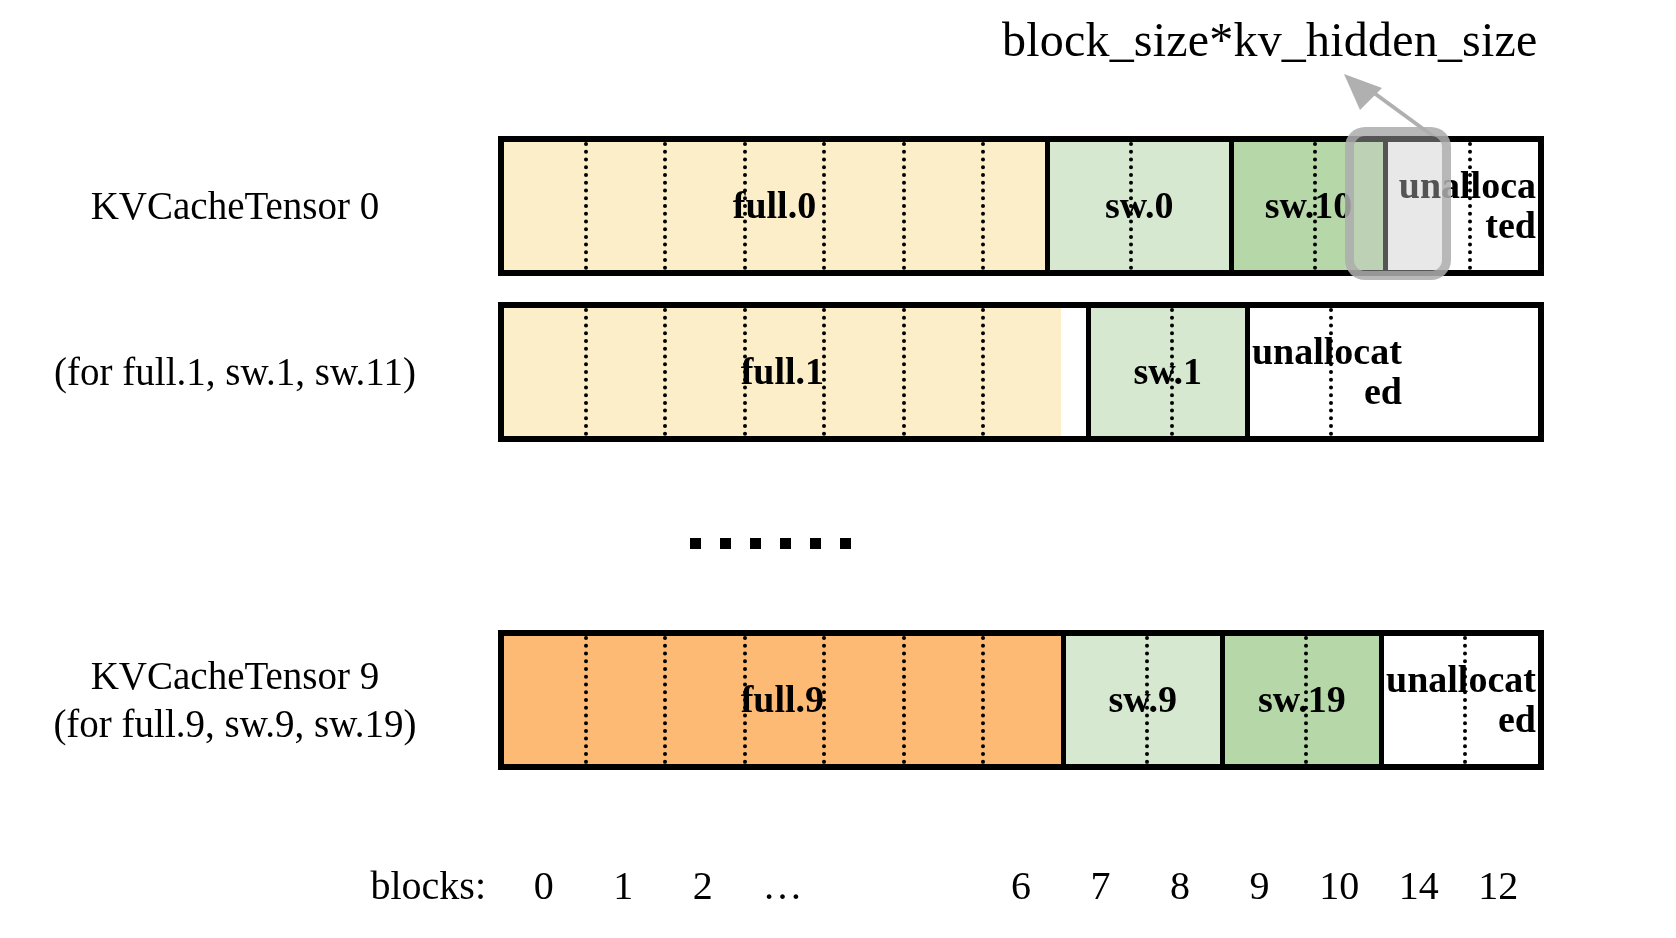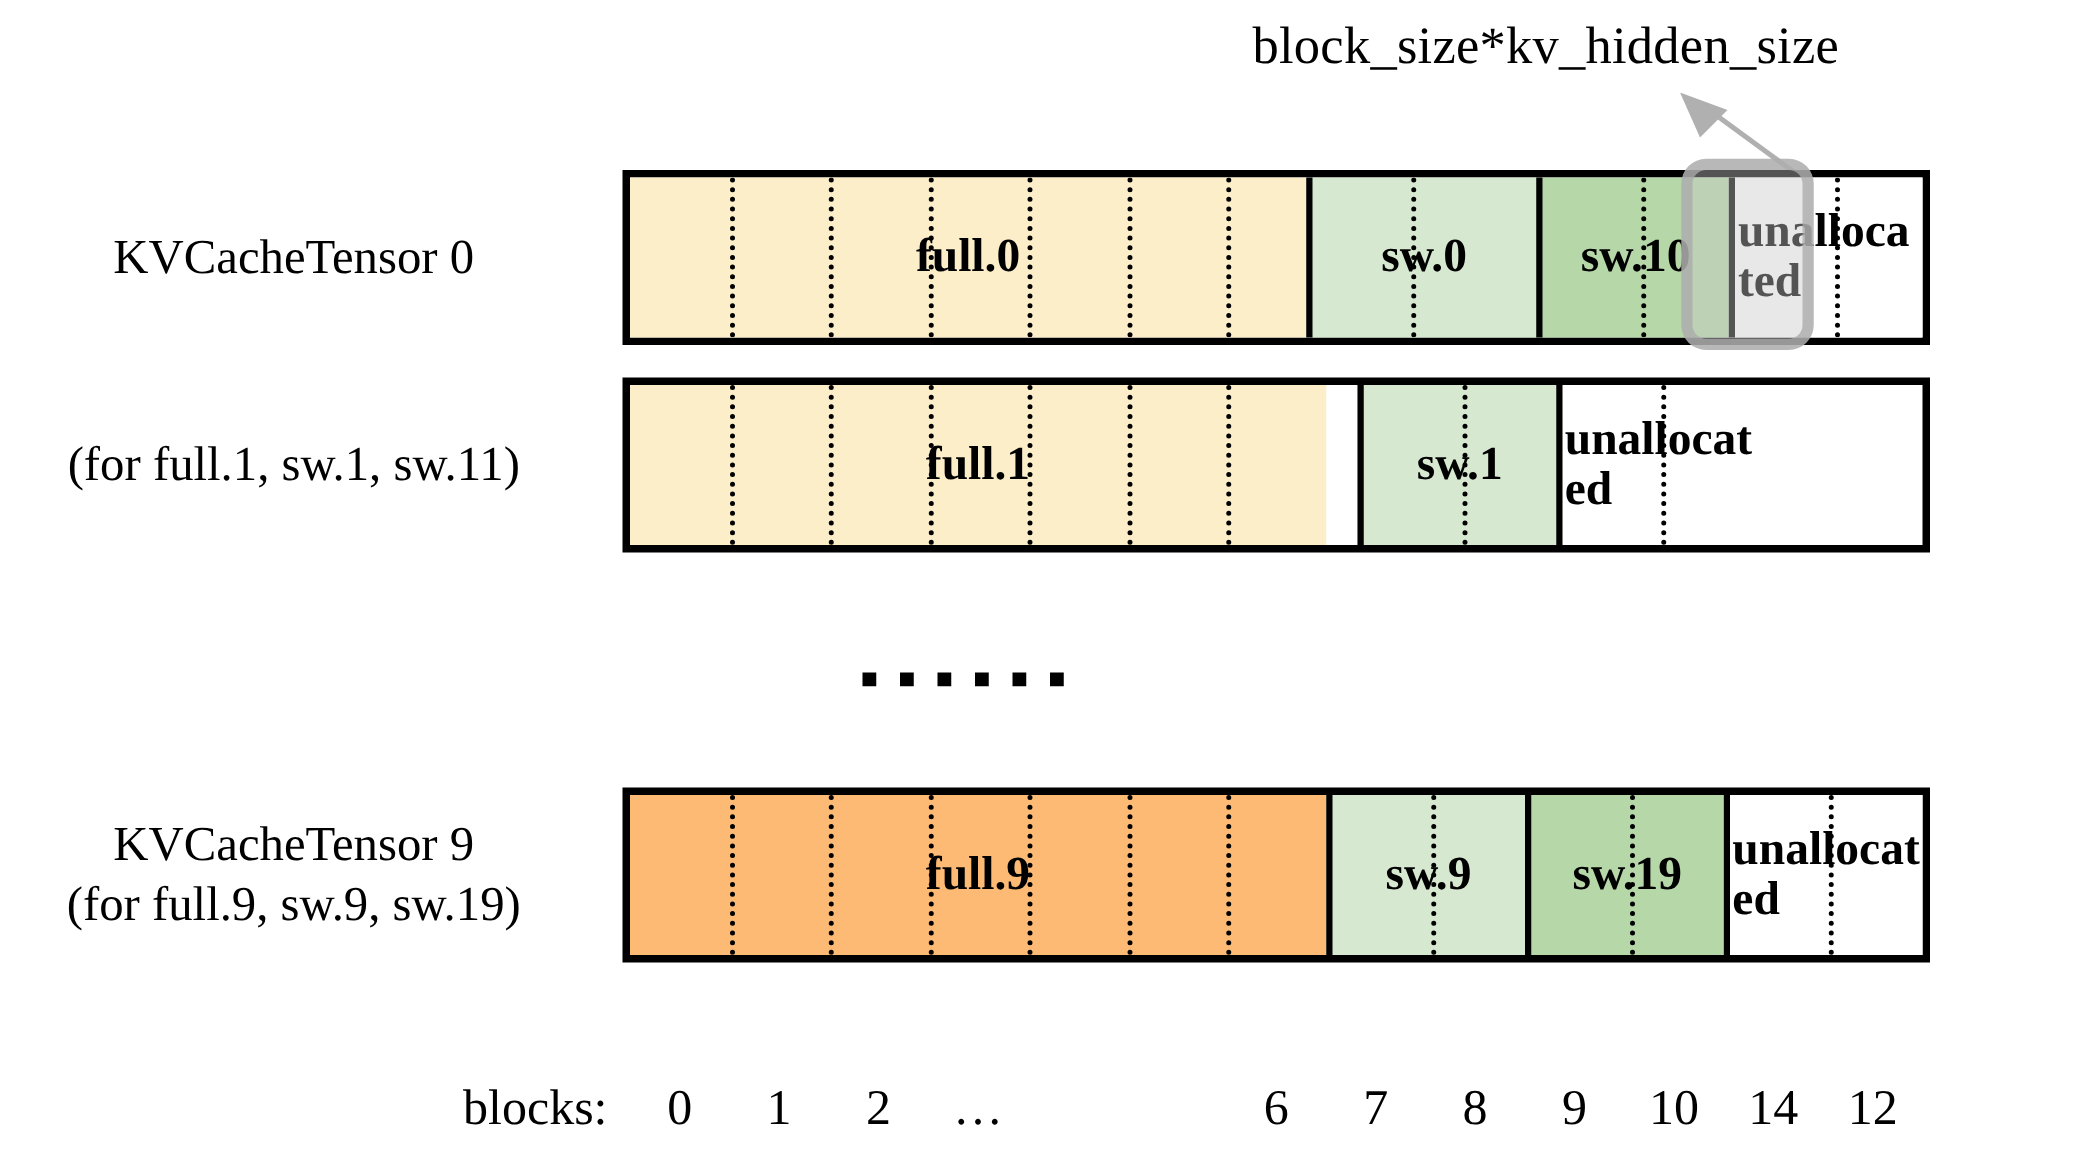--- a/index.html
+++ b/index.html
@@ -14,21 +14,21 @@
     font-family: "Liberation Serif", "DejaVu Serif", serif;
     color: #000000;
     overflow: hidden;
   }
 
   
   #callout-label {
     position: absolute;
     left: 1002px;
     top: 14px;
-    font-size: 42px;
+    font-size: 48px;
     line-height: 1.1;
     white-space: nowrap;
     letter-spacing: 0.2px;
   }
   #callout-arrow {
     position: absolute;
     left: 1330px;
     top: 74px;
     width: 130px;
     height: 80px;
@@ -72,21 +72,21 @@
   .seg {
     position: relative;
     height: 100%;
     box-sizing: border-box;
     display: flex;
     align-items: center;
     justify-content: center;
     font-weight: bold;
     font-size: 38px;
     line-height: 1.05;
-    text-align: left;
+    text-align: right;
     overflow: hidden;
   }
   .seg + .seg { border-left: 5px solid #000000; }
   .seg-label { position: relative; z-index: 3; }
   .seg-label.two-line { width: 100%; padding: 0 2px; word-break: break-all; }
 
   
   .blockline {
     position: absolute;
     top: 0;

